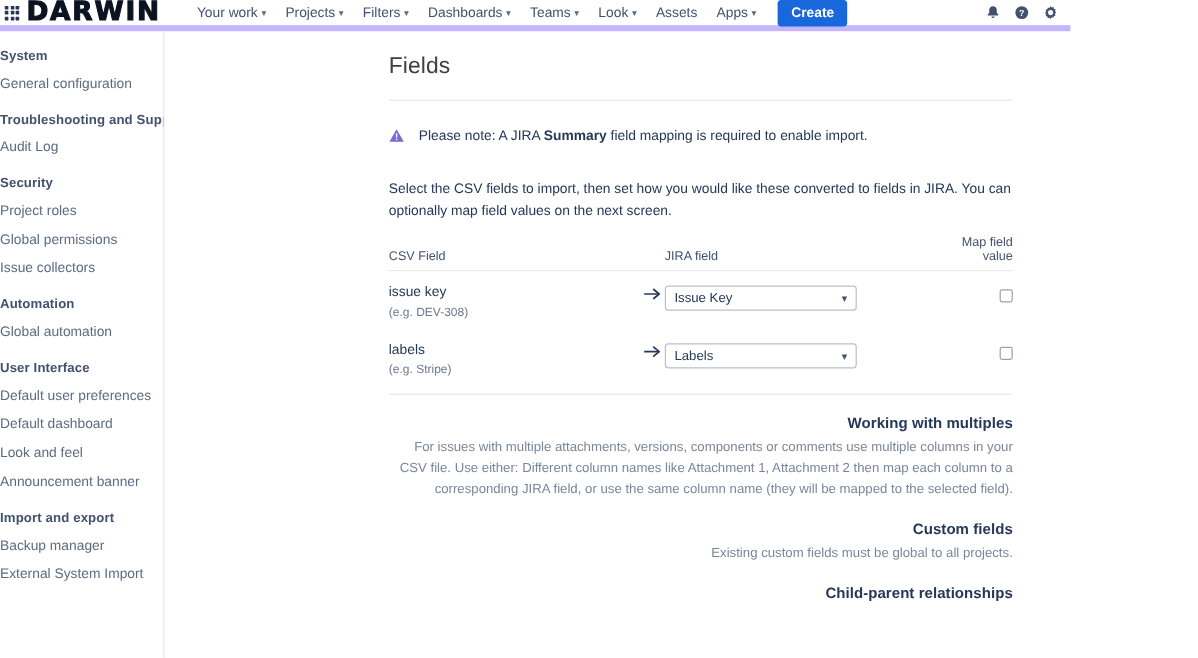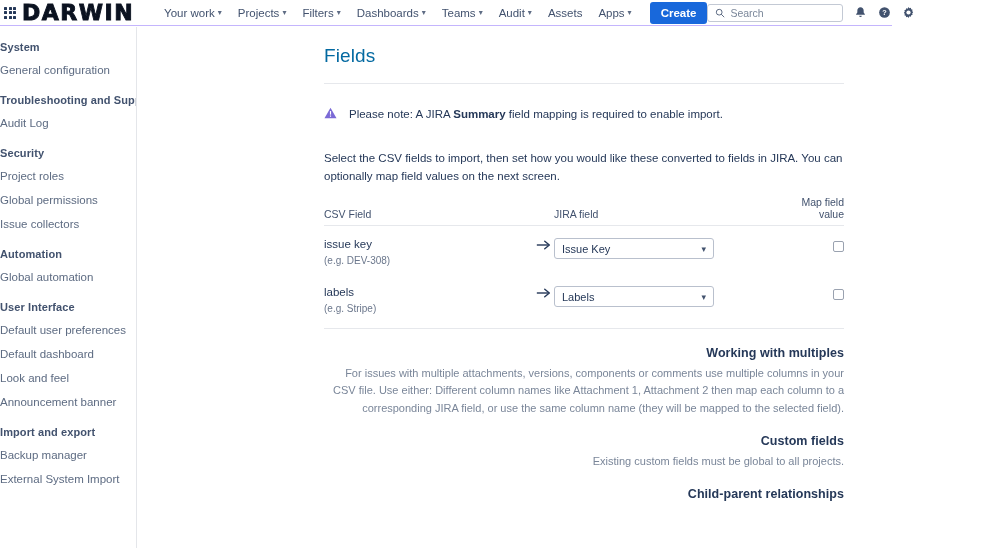--- a/index.html
+++ b/index.html
@@ -9,21 +9,21 @@
     background: #ffffff;
     overflow: hidden;
     color: #344563;
   }
 
   
   .topnav {
     position: absolute; top: 0; left: 0;
     width: 892px; height: 26px;
     background: #ffffff;
-    border-bottom: 1px solid #c4b5fd;
+    border-bottom: 5px solid #c4b5fd;
     display: flex; align-items: center;
   }
   .appswitch {
     width: 20px; height: 26px;
     display: flex; align-items: center; justify-content: center;
     flex: 0 0 auto;
   }
   .grid-dots {
     display: grid;
     grid-template-columns: repeat(3, 3px);
@@ -95,21 +95,21 @@
   .sb-gap { height: 7px; }
 
   
   .main {
     position: absolute; top: 27px; left: 138px;
     width: 860px; height: 521px;
     background: #ffffff; overflow: hidden;
   }
   .content { padding: 18px 0 0 186px; width: 860px; }
   .page-title {
-    font-size: 19px; font-weight: 500; color: #0369a1;
+    font-size: 19px; font-weight: 500; color: #404040;
     letter-spacing: 0.1px;
   }
   .title-rule {
     width: 520px; height: 1px; background: #e6e8ec;
     margin: 16px 0 0 0;
   }
 
   .notice {
     display: flex; align-items: flex-start; gap: 12px;
     margin-top: 22px; width: 520px;
@@ -210,41 +210,34 @@
     </div>
     <div class="nav-item">
       <span>Dashboards</span>
       <span class="caret">▾</span>
     </div>
     <div class="nav-item">
       <span>Teams</span>
       <span class="caret">▾</span>
     </div>
     <div class="nav-item">
-      <span>Audit</span>
+      <span>Look</span>
       <span class="caret">▾</span>
     </div>
     <div class="nav-item">
       <span>Assets</span>
     </div>
     <div class="nav-item">
       <span>Apps</span>
       <span class="caret">▾</span>
     </div>
     <button class="create-btn">Create</button>
   </div>
 
   <div class="nav-right">
-    <div class="search-box">
-      <svg width="10" height="10" viewBox="0 0 16 16">
-        <circle cx="6.7" cy="6.7" r="4.6" fill="none" stroke="#5e6c84" stroke-width="1.6"></circle>
-        <line x1="10.2" y1="10.2" x2="14.3" y2="14.3" stroke="#5e6c84" stroke-width="1.6" stroke-linecap="round"></line>
-      </svg>
-      <span class="ph">Search</span>
-    </div>
     <span class="icon-btn">
       <svg width="13" height="13" viewBox="0 0 16 16">
         <path d="M8 1.6c-2.3 0-3.9 1.7-3.9 3.9v2.6L2.6 10v.9h10.8V10l-1.5-1.9V5.5c0-2.2-1.6-3.9-3.9-3.9z" fill="#42526e"></path>
         <path d="M6.4 11.9a1.6 1.6 0 0 0 3.2 0z" fill="#42526e"></path>
       </svg>
     </span>
     <span class="icon-btn">
       <svg width="13" height="13" viewBox="0 0 16 16">
         <circle cx="8" cy="8" r="6.6" fill="#42526e"></circle>
         <text x="8" y="11.4" font-size="9" font-weight="bold" fill="#ffffff" text-anchor="middle" font-family="Liberation Sans, sans-serif">?</text>

